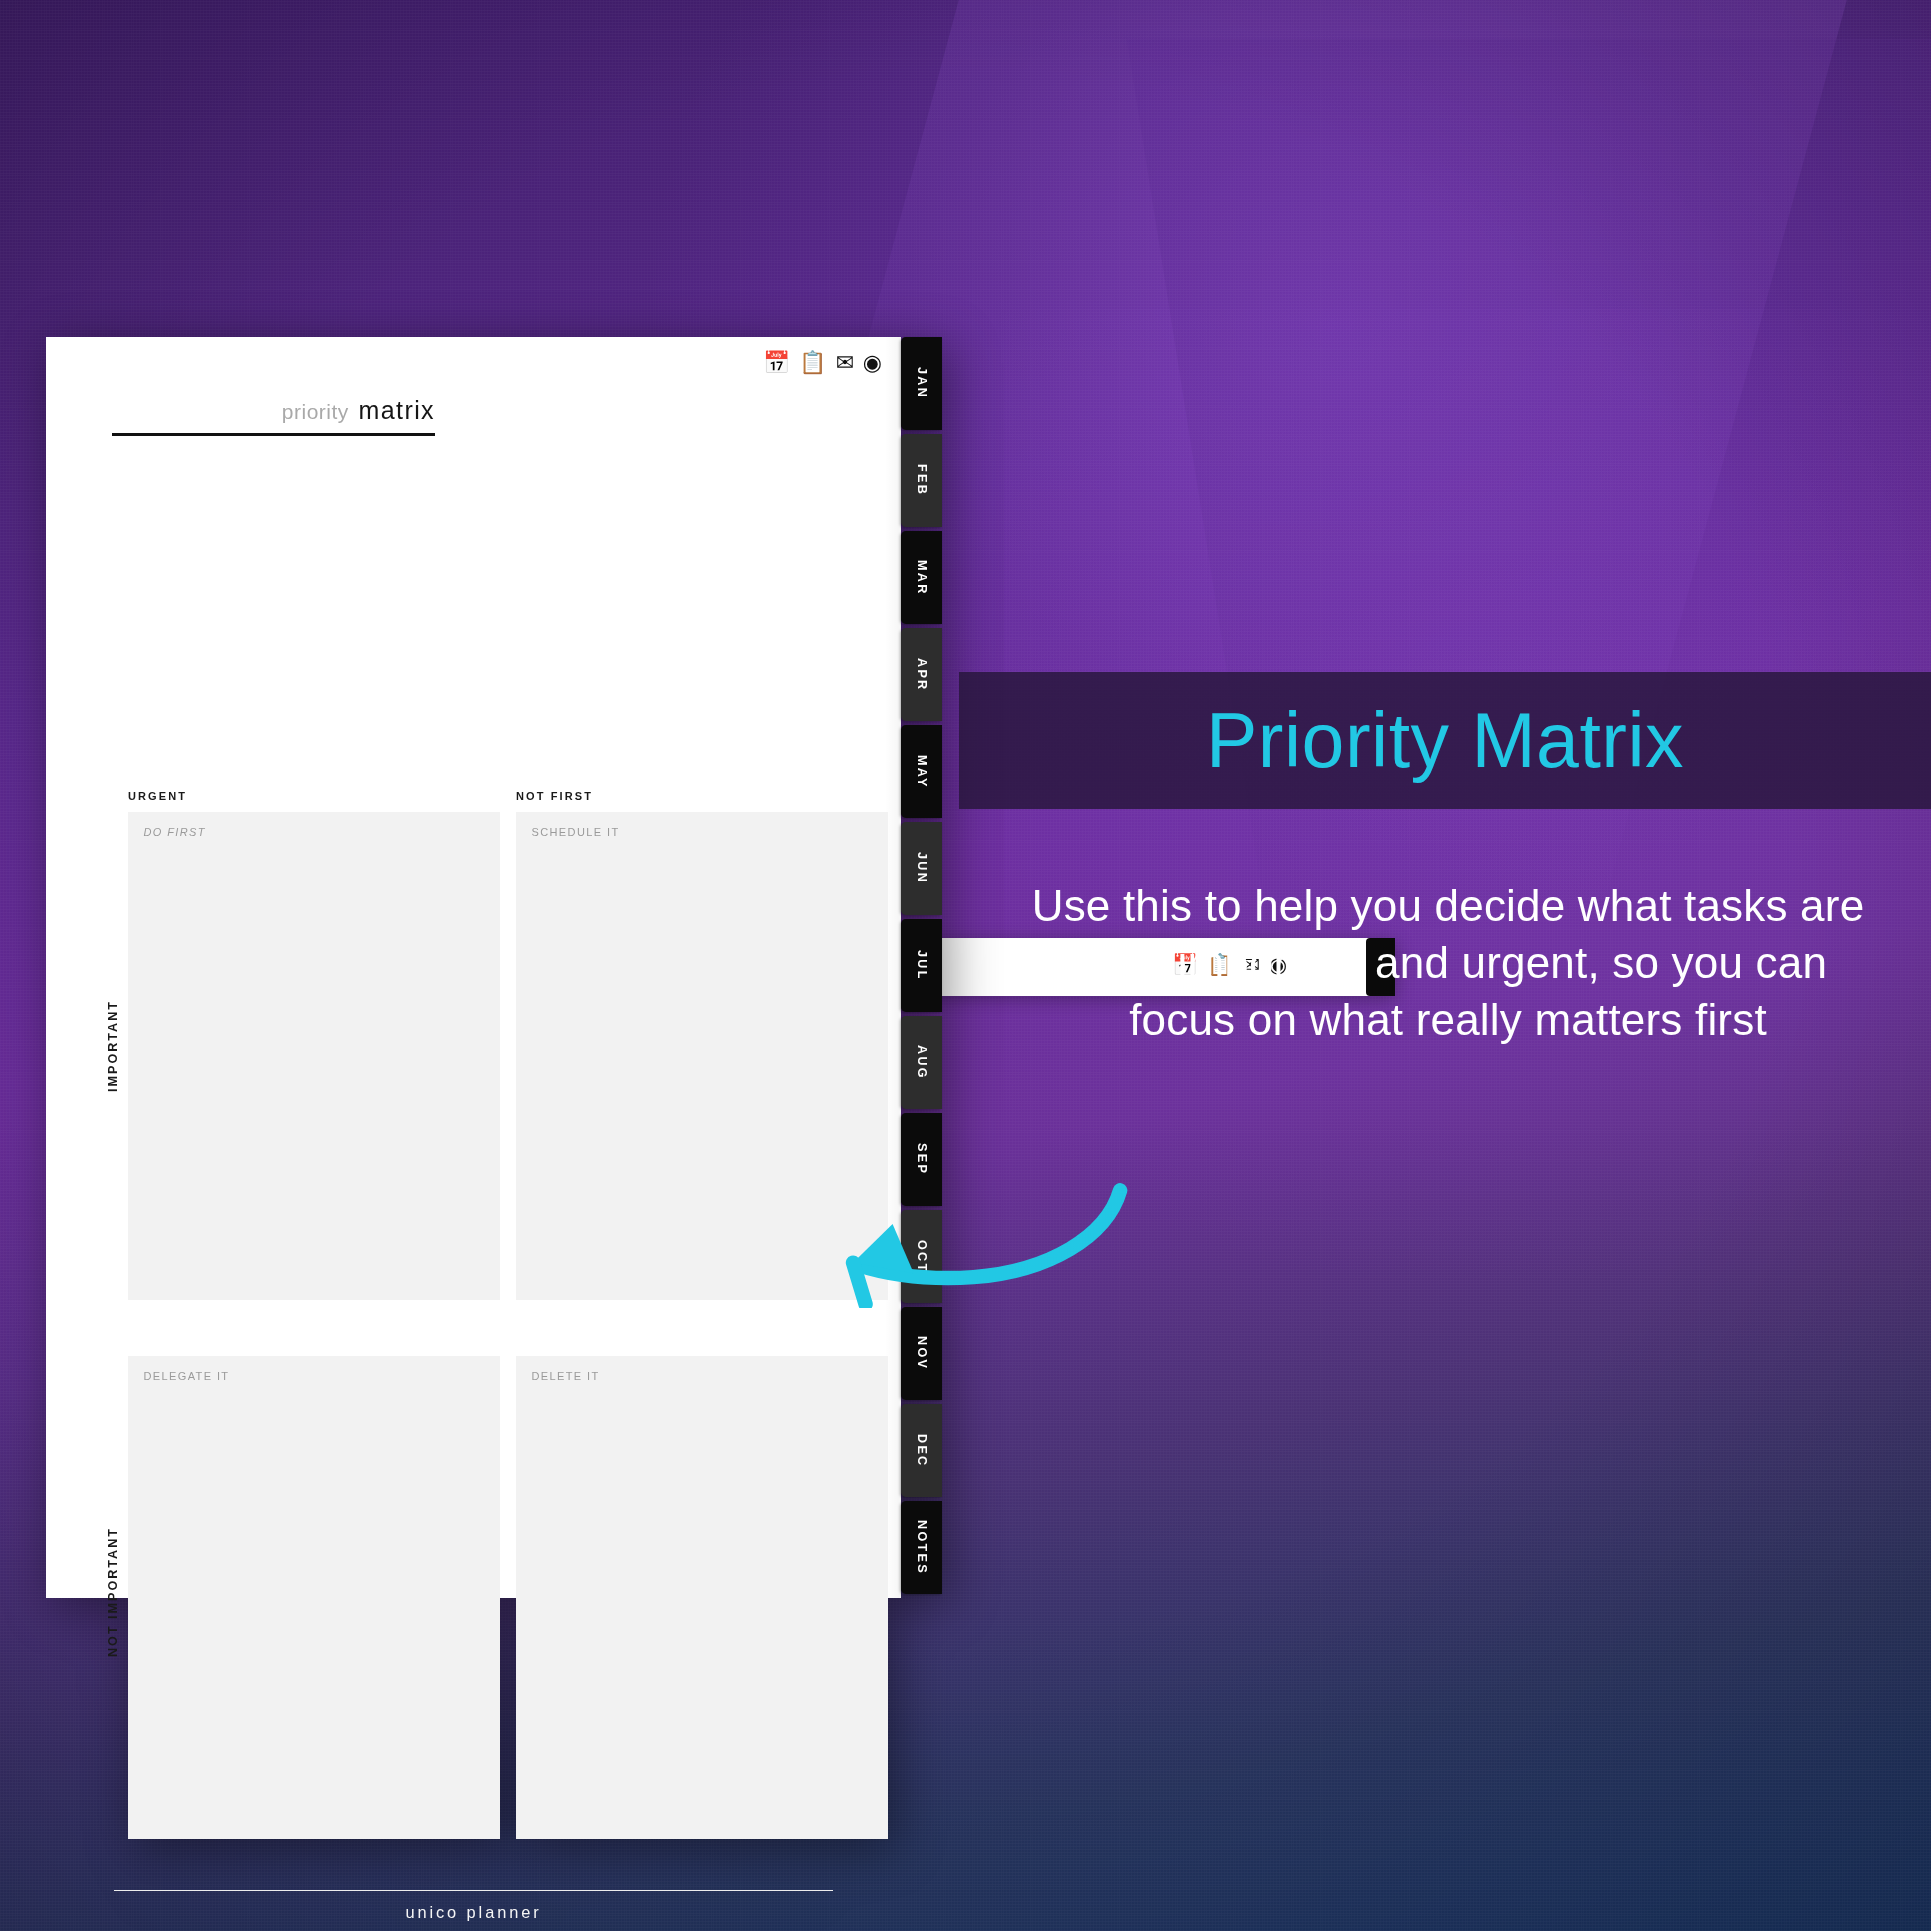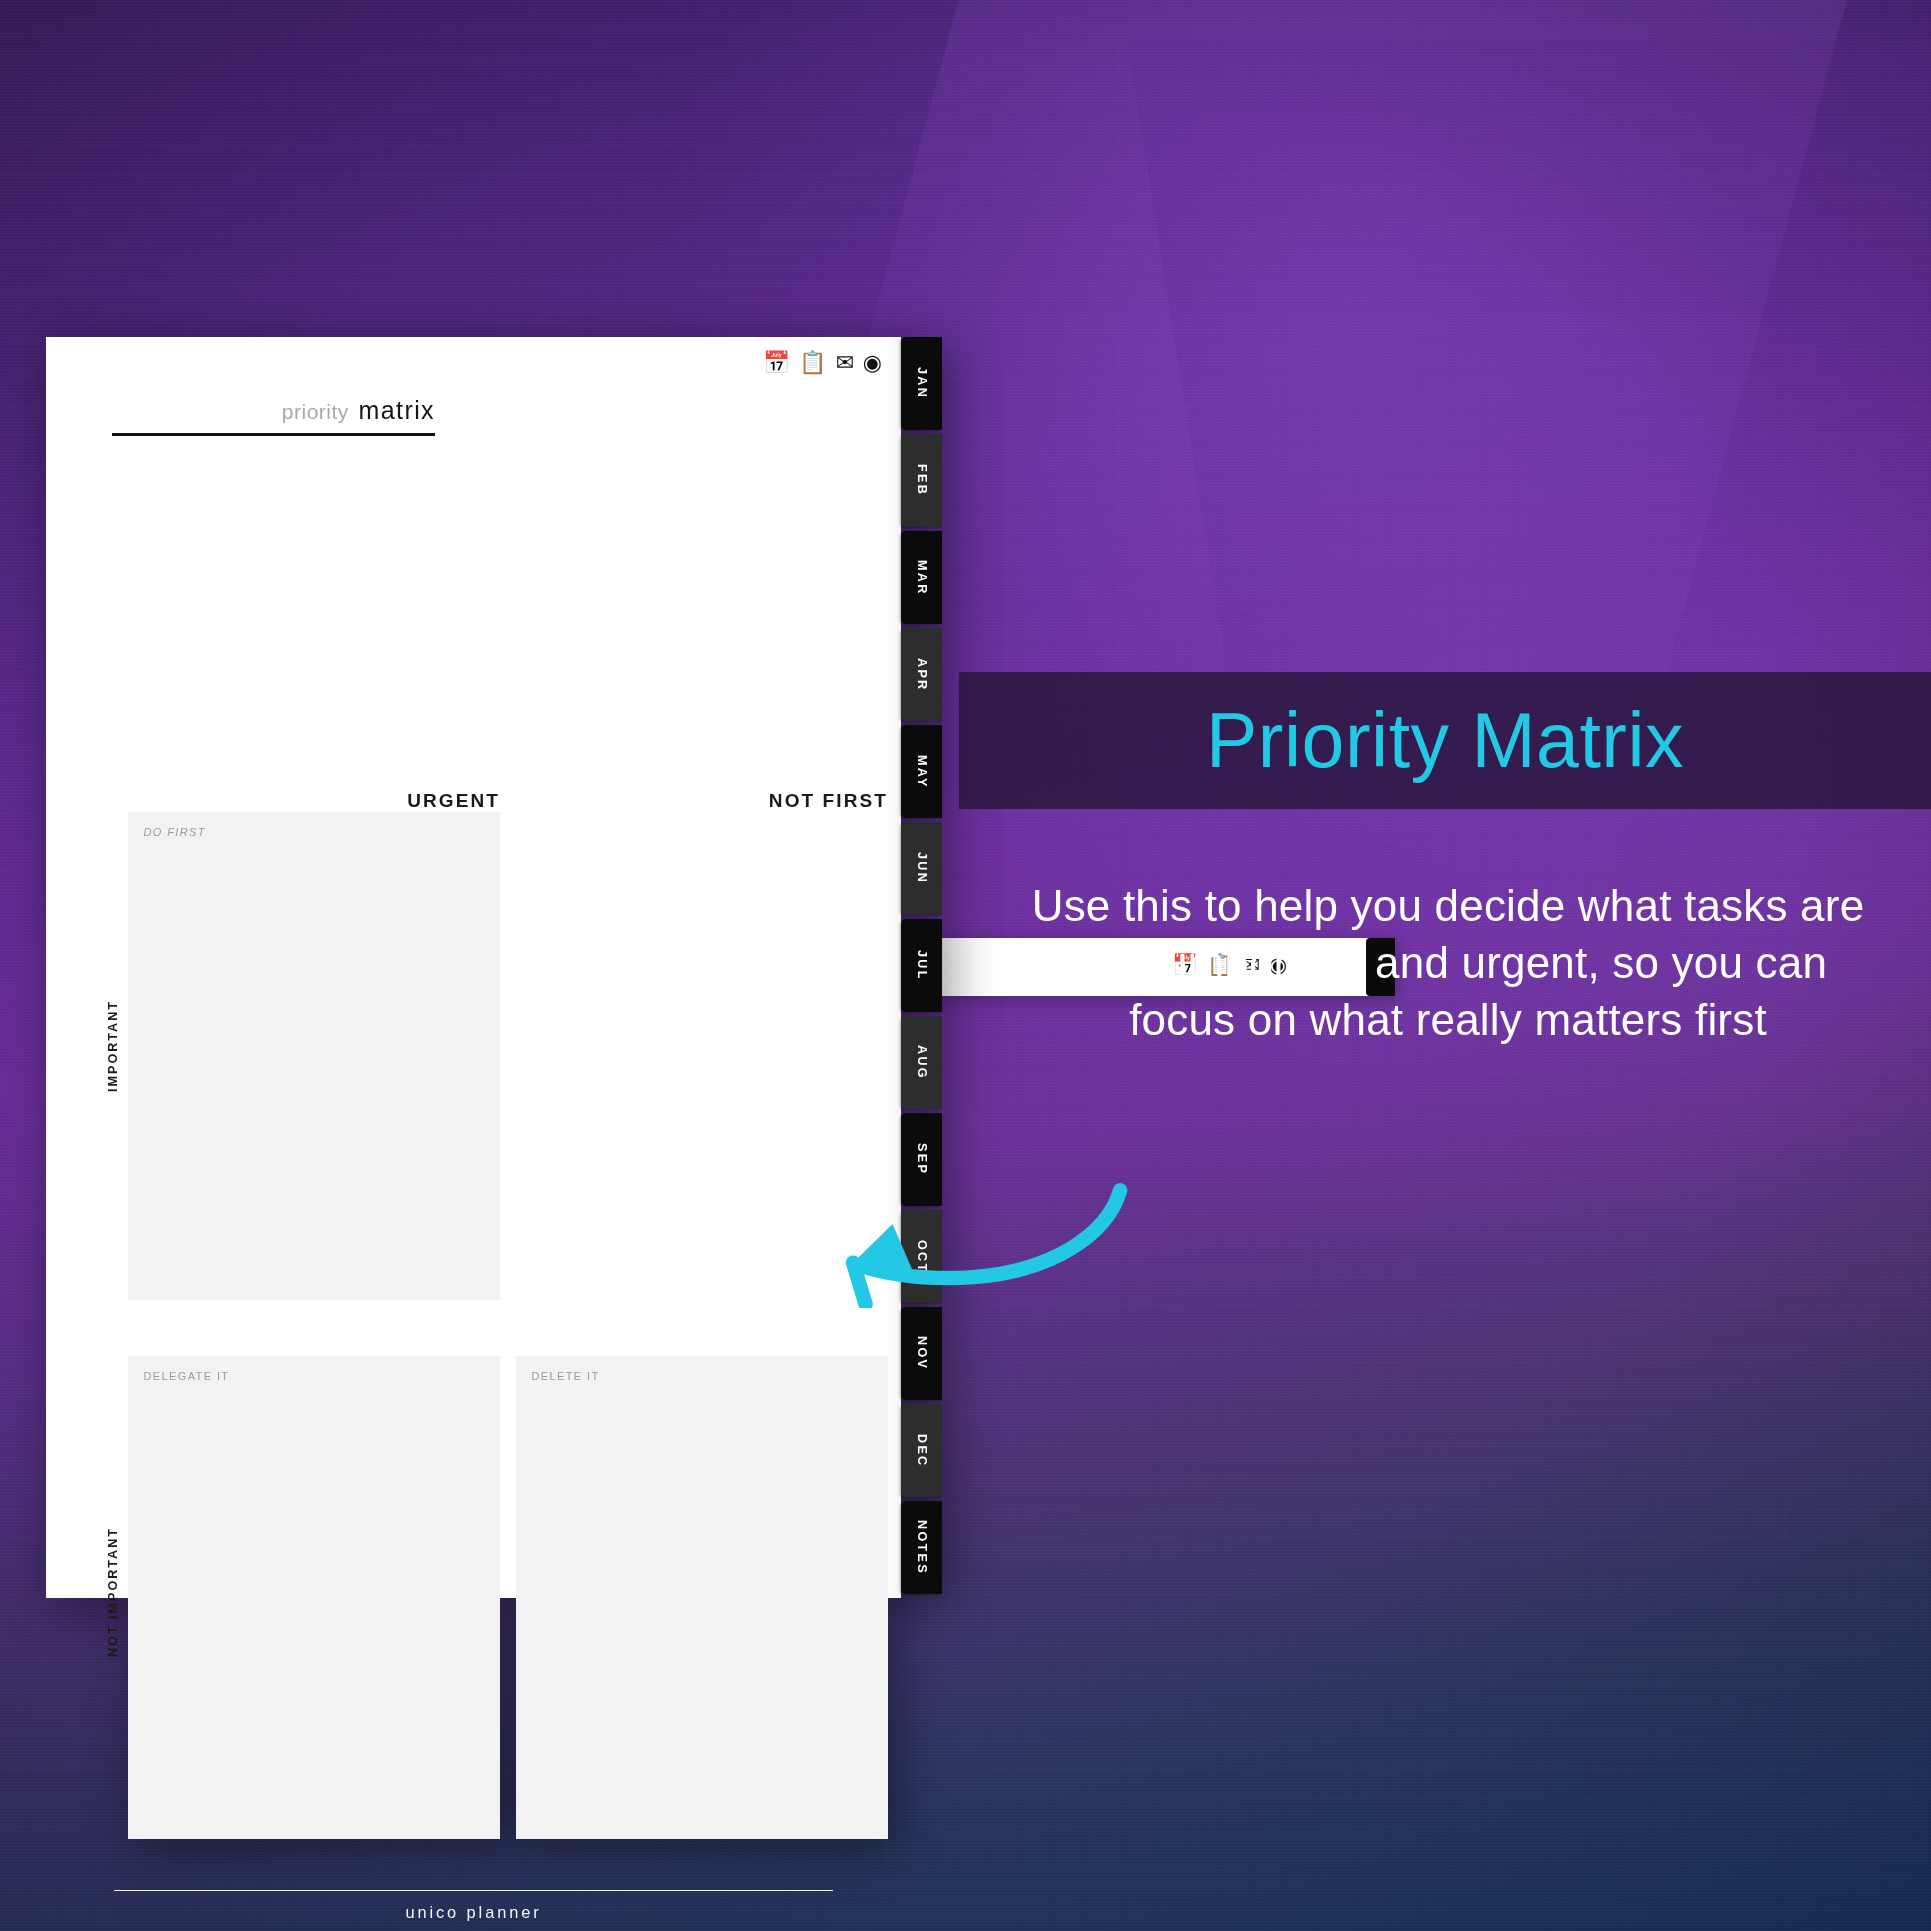--- a/index.html
+++ b/index.html
@@ -187,25 +187,25 @@
     margin-top:7.7px;
     height:2.9px;
     background:#111;
     width:323px;
   }
 
   
   .col-head {
     position:absolute;
     top:453px;
-    font-size:19px;
+    font-size:11px;
     letter-spacing:2.1px;
     color:#1A1A1A;
     font-weight:600;
-    text-align:right;
+    text-align:left;
   }
   #col-urgent   { left:82px;  width:372px; }
   #col-noturgent{ left:470px; width:372px; }
 
   
   .row-label {
     position:absolute;
     font-size:12.6px;
     letter-spacing:2px;
     color:#1A1A1A;
@@ -374,20 +374,23 @@
 
   <div class="col-head" id="col-urgent">URGENT</div>
   <div class="col-head" id="col-noturgent">NOT FIRST</div>
 
   <div class="row-label" id="row-important">IMPORTANT</div>
   <div class="row-label" id="row-not-important">NOT IMPORTANT</div>
 
   <div class="quad" id="quad-do-first">
     <div class="quad-label">DO FIRST</div>
   </div>
+  <div class="quad" id="quad-schedule">
+    <div class="quad-label">SCHEDULE IT</div>
+  </div>
   <div class="quad" id="quad-delegate">
     <div class="quad-label">DELEGATE IT</div>
   </div>
   <div class="quad" id="quad-delete">
     <div class="quad-label">DELETE IT</div>
   </div>
 
   <div class="page-footer">
     <div class="footer-rule"></div>
     <div class="footer-text">unico planner</div>

